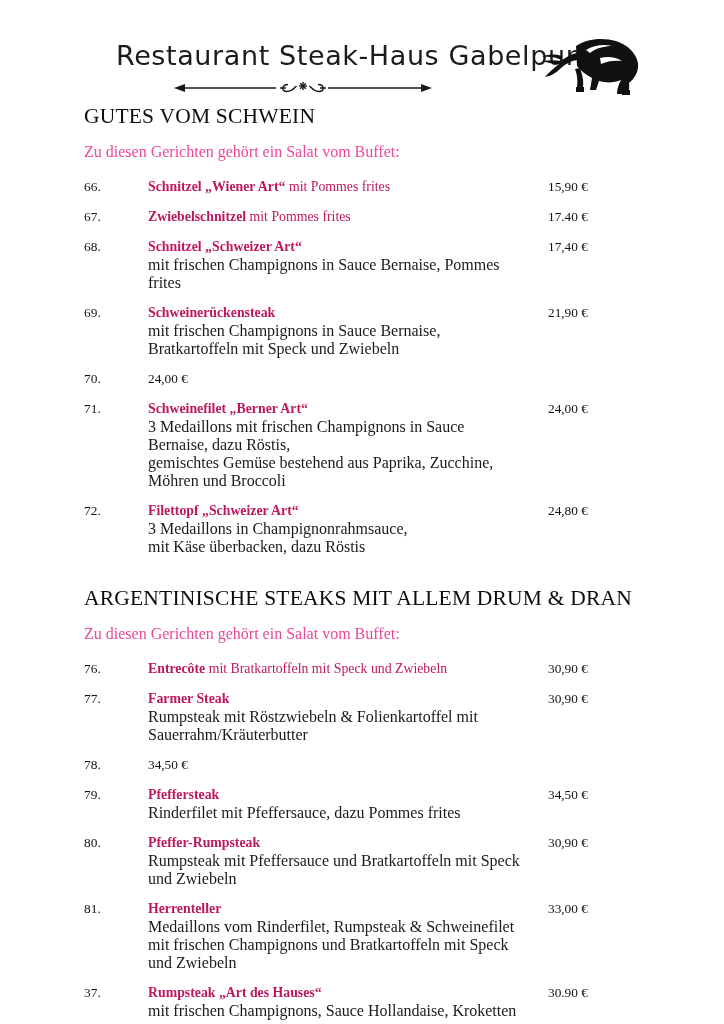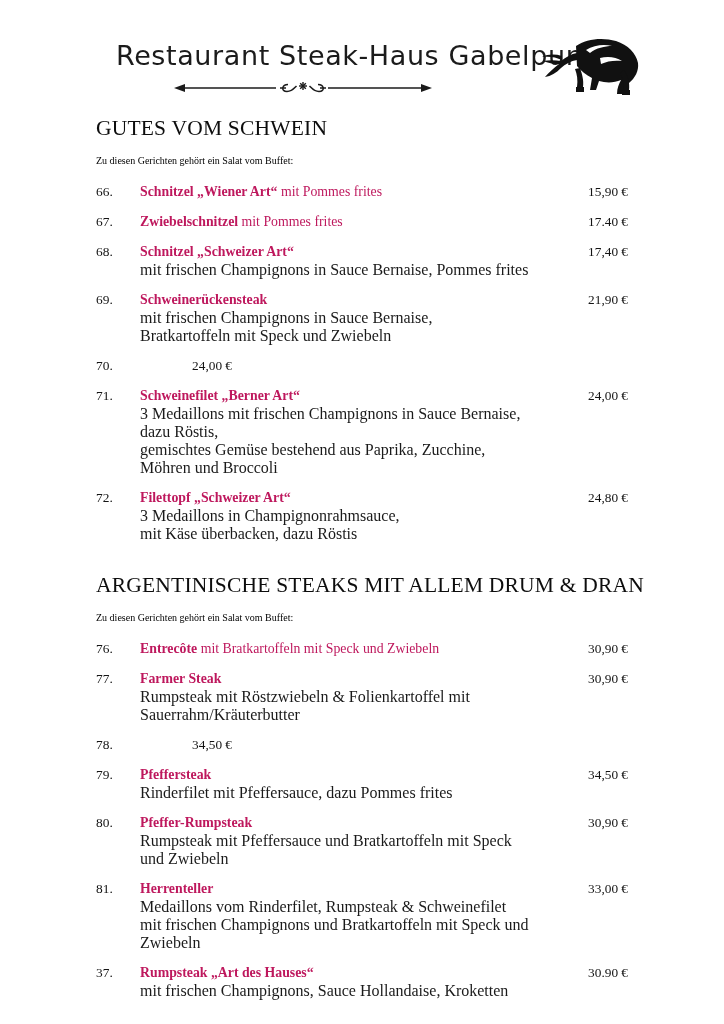--- a/index.html
+++ b/index.html
@@ -47,47 +47,48 @@
     top: 30px;
     width: 104px;
     height: 68px;
   }
 
   
   .content {
     padding: 0 0 0 0;
   }
   .section {
-    margin: 12px;
+    margin: 0;
   }
   .section-title {
     margin: 0;
     padding: 0 0 0 84px;
     font-size: 21.5px;
     font-weight: 400;
     letter-spacing: 0.2px;
     color: #0d0d0d;
     white-space: nowrap;
   }
   .section-note {
     padding: 0 0 0 84px;
     margin-top: 14px;
-    font-size: 10px;
-    color: #000000;
+    font-size: 16px;
+    color: #ec4899;
   }
 
   
   .items {
     margin-top: 16px;
   }
   .item {
     display: flex;
     align-items: flex-start;
     padding: 0 84px 0 84px;
     margin-bottom: 11px;
+    gap: 20px;
   }
   .item-num {
     width: 44px;
     flex: 0 0 44px;
     font-size: 13.4px;
     line-height: 19px;
     color: #141414;
   }
   .item-body {
     flex: 1 1 auto;
@@ -105,21 +106,21 @@
     font-weight: 400;
   }
   .item-desc {
     font-size: 16px;
     line-height: 18px;
     color: #1a1a1a;
   }
   .item-price {
     flex: 0 0 auto;
     width: 92px;
-    text-align: right;
+    text-align: left;
     font-size: 13.3px;
     line-height: 19px;
     color: #141414;
     white-space: nowrap;
   }
 
   
   .section + .section {
     margin-top: 30px;
   }

